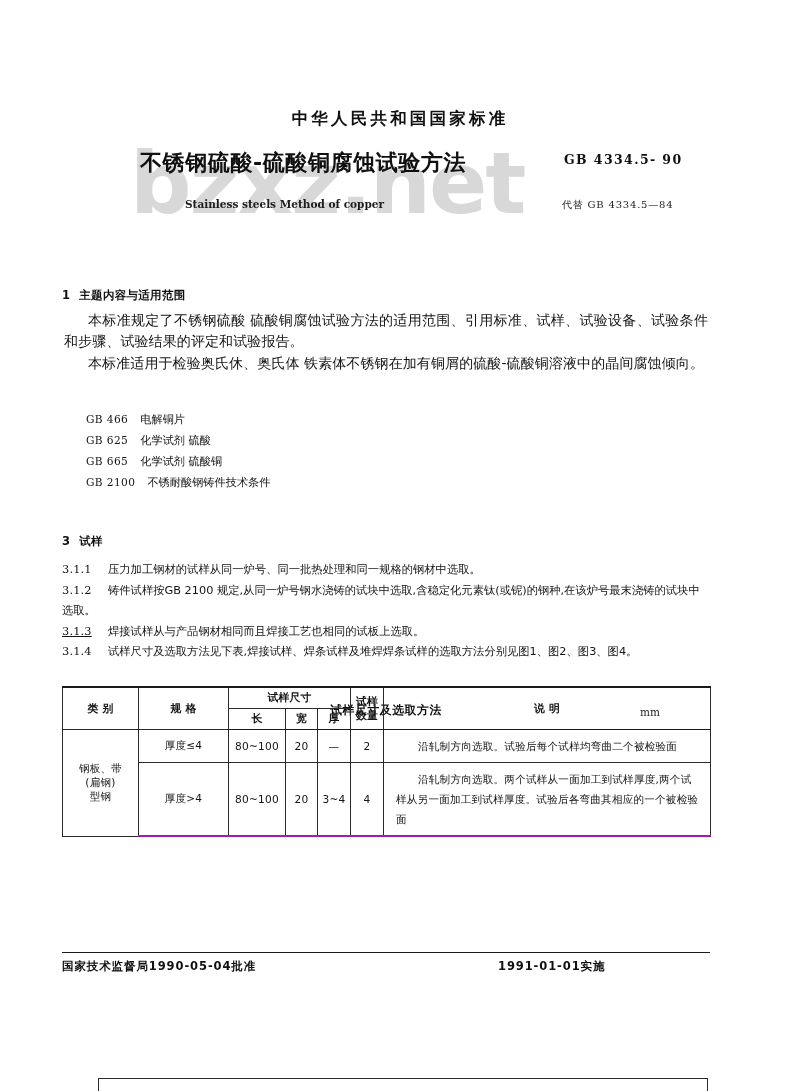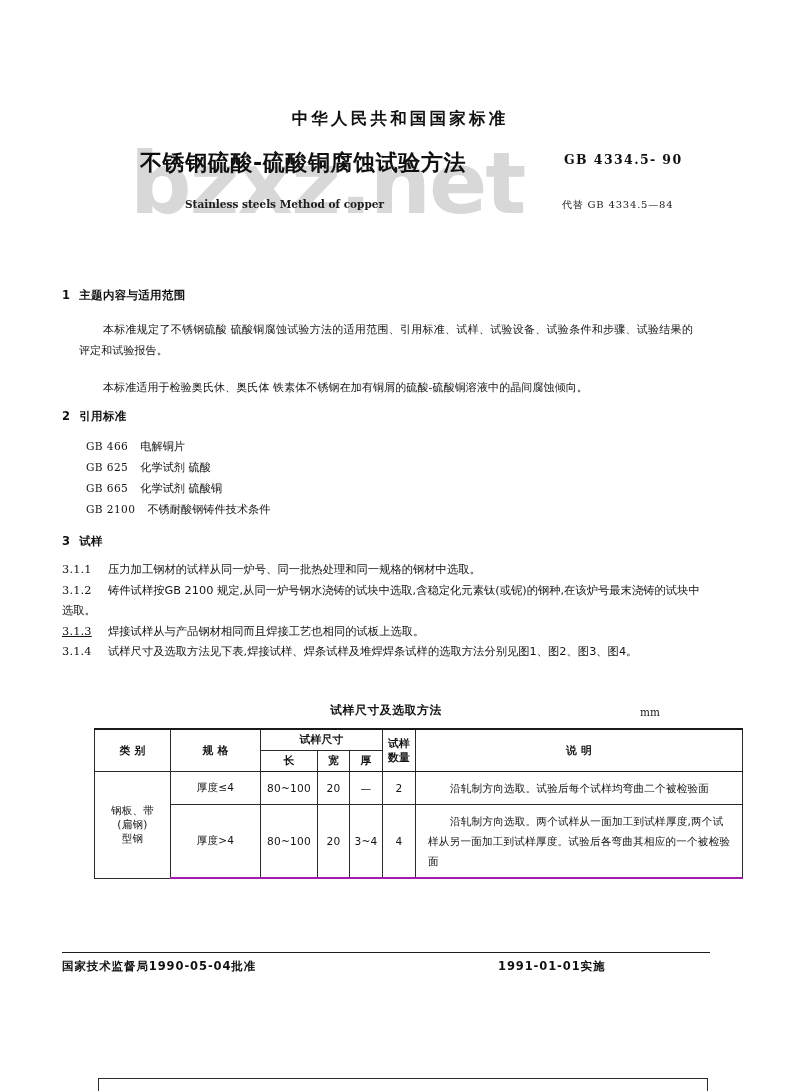--- a/index.html
+++ b/index.html
@@ -118,24 +118,24 @@
   }
   .h2 {
     font-size: 11.5px;
     font-weight: bold;
     color: #111;
     letter-spacing: 0.3px;
     margin: 0 0 7px 0;
   }
   .h2 .num { margin-right: 9px; }
   .p {
-    font-size: 11px;
+    font-size: 14px;
     line-height: 20.5px;
     color: #141414;
-    margin: 17px;
+    margin: 2px;
     text-align: justify;
     letter-spacing: 0.1px;
   }
   .p.indent { text-indent: 24px; }
   .ref-line {
     font-size: 11.2px;
     line-height: 21px;
     color: #141414;
     margin: 0;
     padding-left: 24px;
@@ -176,25 +176,24 @@
     left: 640px;
     top: 706px;
     font-family: "DejaVu Serif", "Liberation Serif", serif;
     font-size: 10.5px;
     color: #222;
   }
 
   table.spec {
     position: absolute;
     left: 62px;
-    top: 728px;
+    top: 686px;
     width: 648px;
     border-collapse: collapse;
     table-layout: fixed;
-    margin-left: 32px;
   }
   table.spec td {
     border: 1px solid #2a2a2a;
     text-align: center;
     vertical-align: middle;
     font-size: 10.6px;
     color: #141414;
     padding: 3px 2px;
     letter-spacing: 0.2px;
   }
@@ -278,23 +277,20 @@
 
     <div class="body-block" style="top:288px;">
       <div class="h2">
         <span class="num">1</span><span>主题内容与适用范围</span>
       </div>
       <p class="p indent">本标准规定了不锈钢硫酸 硫酸铜腐蚀试验方法的适用范围、引用标准、试样、试验设备、试验条件和步骤、试验结果的评定和试验报告。</p>
       <p class="p indent">本标准适用于检验奥氏休、奥氏体 铁素体不锈钢在加有铜屑的硫酸-硫酸铜溶液中的晶间腐蚀倾向。</p>
     </div>
 
     <div class="body-block" style="top:409px;">
-      <div class="h2" style="margin-bottom:12px;">
-        <span class="num">2</span><span>引用标准</span>
-      </div>
       <p class="ref-line">
         <span class="code">GB 466</span><span class="gap"></span><span>电解铜片</span>
       </p>
       <p class="ref-line">
         <span class="code">GB 625</span><span class="gap"></span><span>化学试剂  硫酸</span>
       </p>
       <p class="ref-line">
         <span class="code">GB 665</span><span class="gap"></span><span>化学试剂  硫酸铜</span>
       </p>
       <p class="ref-line">

